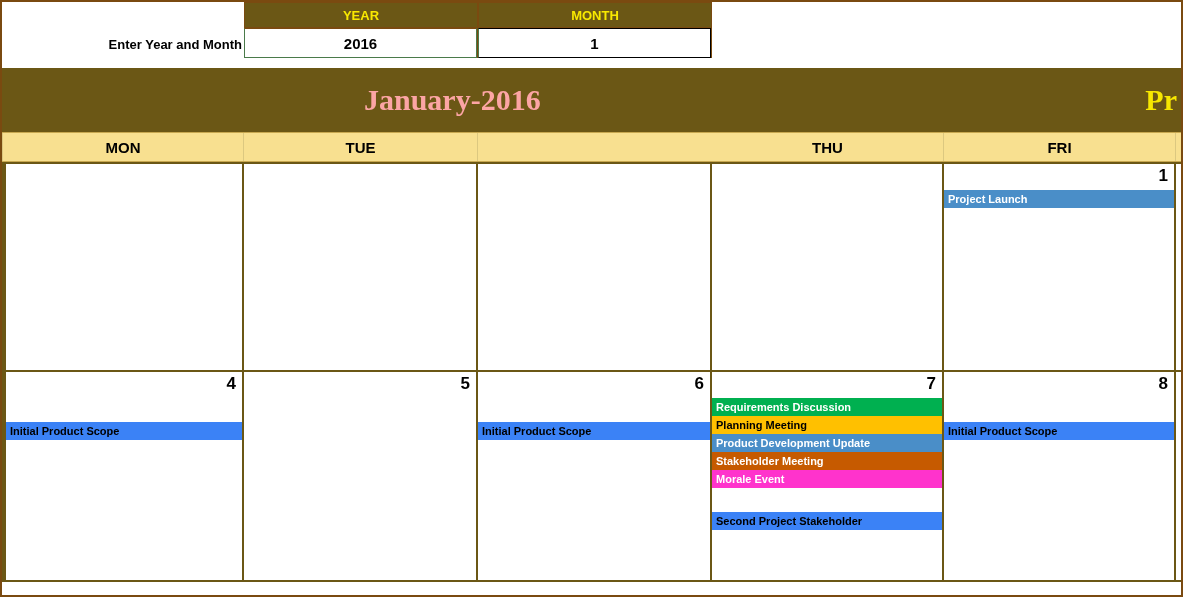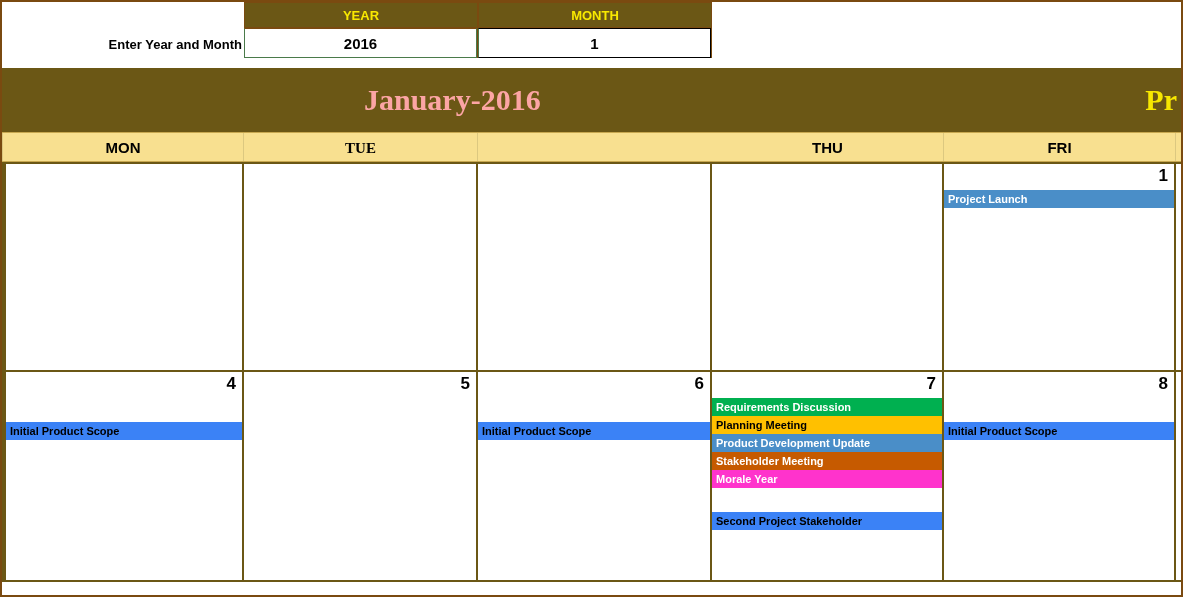--- a/index.html
+++ b/index.html
@@ -101,21 +101,21 @@
     flex: 0 0 auto;
     text-align: center;
     line-height: 30px;
     font-size: 15px;
     font-weight: bold;
     color: #000;
     border-right: 1px solid #dcc880;
     font-family: "Trebuchet MS", sans-serif;
   }
   .dow-cell.mon { width: 242px; border-left: 1px solid #dcc880; }
-  .dow-cell.tue { width: 234px; font-family: Liberation Serif, serif; }
+  .dow-cell.tue { width: 234px; }
   .dow-cell.wed { width: 234px; margin-top: 40px; }
   .dow-cell.thu { width: 232px; }
   .dow-cell.fri { width: 232px; }
   .week-row {
     display: flex;
     height: 210px;
     border-bottom: 2px solid #6b5715;
   }
   .week-row.first { border-top: 2px solid #6b5715; }
   .day-cell {
@@ -217,21 +217,21 @@
         <div class="day-cell wed">
           <div class="date-num">6</div>
           <div class="event ev-gray">Initial Product Scope</div>
         </div>
         <div class="day-cell thu">
           <div class="date-num">7</div>
           <div class="event ev-green">Requirements Discussion</div>
           <div class="event ev-yellow">Planning Meeting</div>
           <div class="event ev-blue">Product Development Update</div>
           <div class="event ev-brown">Stakeholder Meeting</div>
-          <div class="event ev-pink">Morale Year</div>
+          <div class="event ev-pink">Morale Event</div>
           <div class="event ev-gray">Second Project Stakeholder</div>
         </div>
         <div class="day-cell fri">
           <div class="date-num">8</div>
           <div class="event ev-gray">Initial Product Scope</div>
         </div>
       </div>
     </div>
 
 </div>

